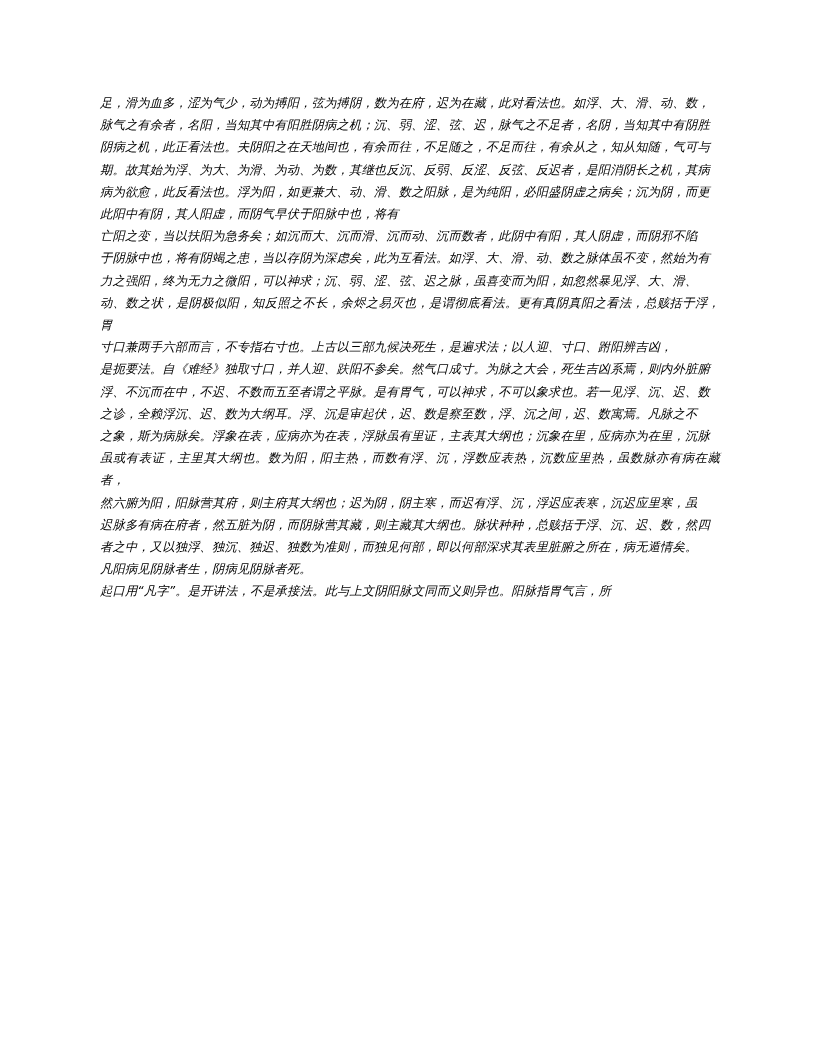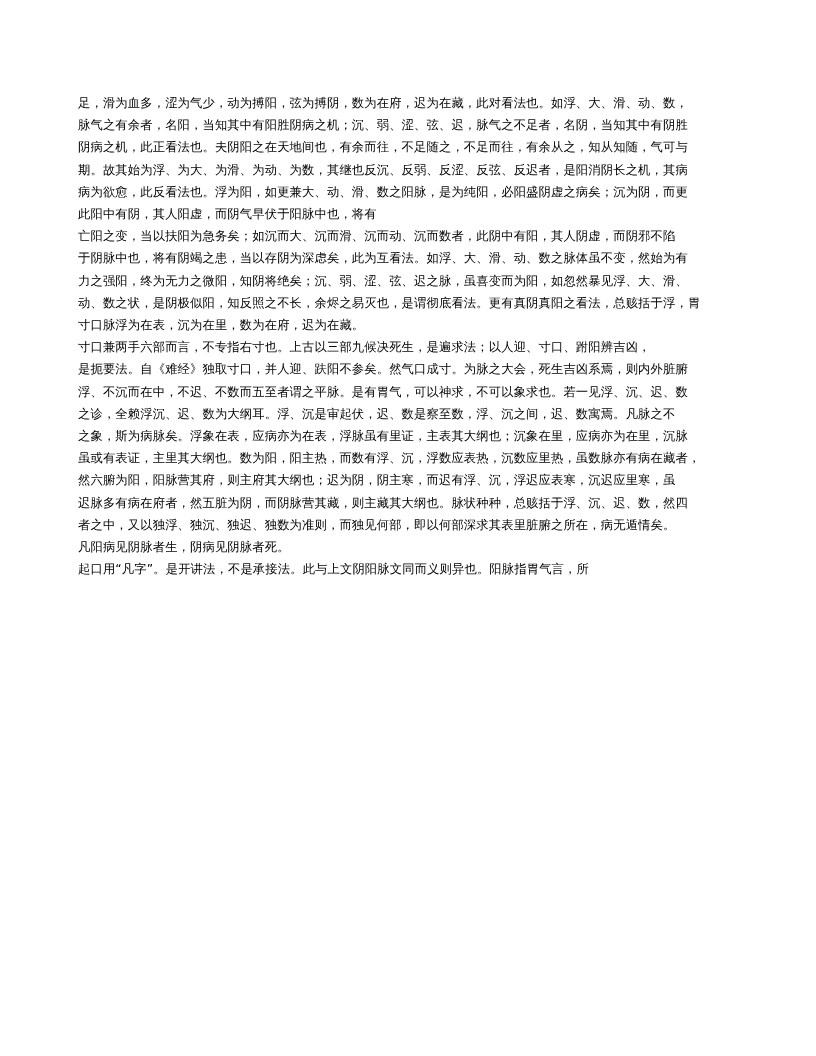--- a/index.html
+++ b/index.html
@@ -11,22 +11,23 @@
     width: 816px;
     height: 1056px;
     font-family: "DejaVu Sans", "Liberation Sans", sans-serif;
     color: #000000;
     overflow: hidden;
   }
   .page {
     box-sizing: border-box;
     width: 816px;
     height: 908px;
-    padding: 92px 96px 60px 78px;
+    padding: 92px 96px 60px 100px;
     background: #ffffff;
+    font-style: italic;
   }
   .doc-body {
     font-size: 12.3px;
     line-height: 22.2px;
     text-align: justify;
     text-justify: inter-ideograph;
     letter-spacing: 0.15px;
   }
   .doc-body p {
     margin: 0;
@@ -41,23 +42,22 @@
 <div class="page">
   <div class="doc-body">
     <p>足，滑为血多，涩为气少，动为搏阳，弦为搏阴，数为在府，迟为在藏，此对看法也。如浮、大、滑、动、数，</p>
     <p>脉气之有余者，名阳，当知其中有阳胜阴病之机；沉、弱、涩、弦、迟，脉气之不足者，名阴，当知其中有阴胜</p>
     <p>阴病之机，此正看法也。夫阴阳之在天地间也，有余而往，不足随之，不足而往，有余从之，知从知随，气可与</p>
     <p>期。故其始为浮、为大、为滑、为动、为数，其继也反沉、反弱、反涩、反弦、反迟者，是阳消阴长之机，其病</p>
     <p>病为欲愈，此反看法也。浮为阳，如更兼大、动、滑、数之阳脉，是为纯阳，必阳盛阴虚之病矣；沉为阴，而更</p>
     <p>此阳中有阴，其人阳虚，而阴气早伏于阳脉中也，将有</p>
     <p>亡阳之变，当以扶阳为急务矣；如沉而大、沉而滑、沉而动、沉而数者，此阴中有阳，其人阴虚，而阴邪不陷</p>
     <p>于阴脉中也，将有阴竭之患，当以存阴为深虑矣，此为互看法。如浮、大、滑、动、数之脉体虽不变，然始为有</p>
-    <p>力之强阳，终为无力之微阳，知阴将绝矣；沉、弱、涩、弦、迟之脉，虽喜变而为阳，如忽然暴见浮、大、滑、</p>
+    <p>力之强阳，终为无力之微阳，可以神求；沉、弱、涩、弦、迟之脉，虽喜变而为阳，如忽然暴见浮、大、滑、</p>
     <p>动、数之状，是阴极似阳，知反照之不长，余烬之易灭也，是谓彻底看法。更有真阴真阳之看法，总赅括于浮，胃</p>
-    <p>寸口脉浮为在表，沉为在里，数为在府，迟为在藏。</p>
     <p>寸口兼两手六部而言，不专指右寸也。上古以三部九候决死生，是遍求法；以人迎、寸口、跗阳辨吉凶，</p>
     <p>是扼要法。自《难经》独取寸口，并人迎、趺阳不参矣。然气口成寸。为脉之大会，死生吉凶系焉，则内外脏腑</p>
     <p>浮、不沉而在中，不迟、不数而五至者谓之平脉。是有胃气，可以神求，不可以象求也。若一见浮、沉、迟、数</p>
     <p>之诊，全赖浮沉、迟、数为大纲耳。浮、沉是审起伏，迟、数是察至数，浮、沉之间，迟、数寓焉。凡脉之不</p>
     <p>之象，斯为病脉矣。浮象在表，应病亦为在表，浮脉虽有里证，主表其大纲也；沉象在里，应病亦为在里，沉脉</p>
     <p>虽或有表证，主里其大纲也。数为阳，阳主热，而数有浮、沉，浮数应表热，沉数应里热，虽数脉亦有病在藏者，</p>
     <p>然六腑为阳，阳脉营其府，则主府其大纲也；迟为阴，阴主寒，而迟有浮、沉，浮迟应表寒，沉迟应里寒，虽</p>
     <p>迟脉多有病在府者，然五脏为阴，而阴脉营其藏，则主藏其大纲也。脉状种种，总赅括于浮、沉、迟、数，然四</p>
     <p>者之中，又以独浮、独沉、独迟、独数为准则，而独见何部，即以何部深求其表里脏腑之所在，病无遁情矣。</p>
     <p>凡阳病见阴脉者生，阴病见阴脉者死。</p>

